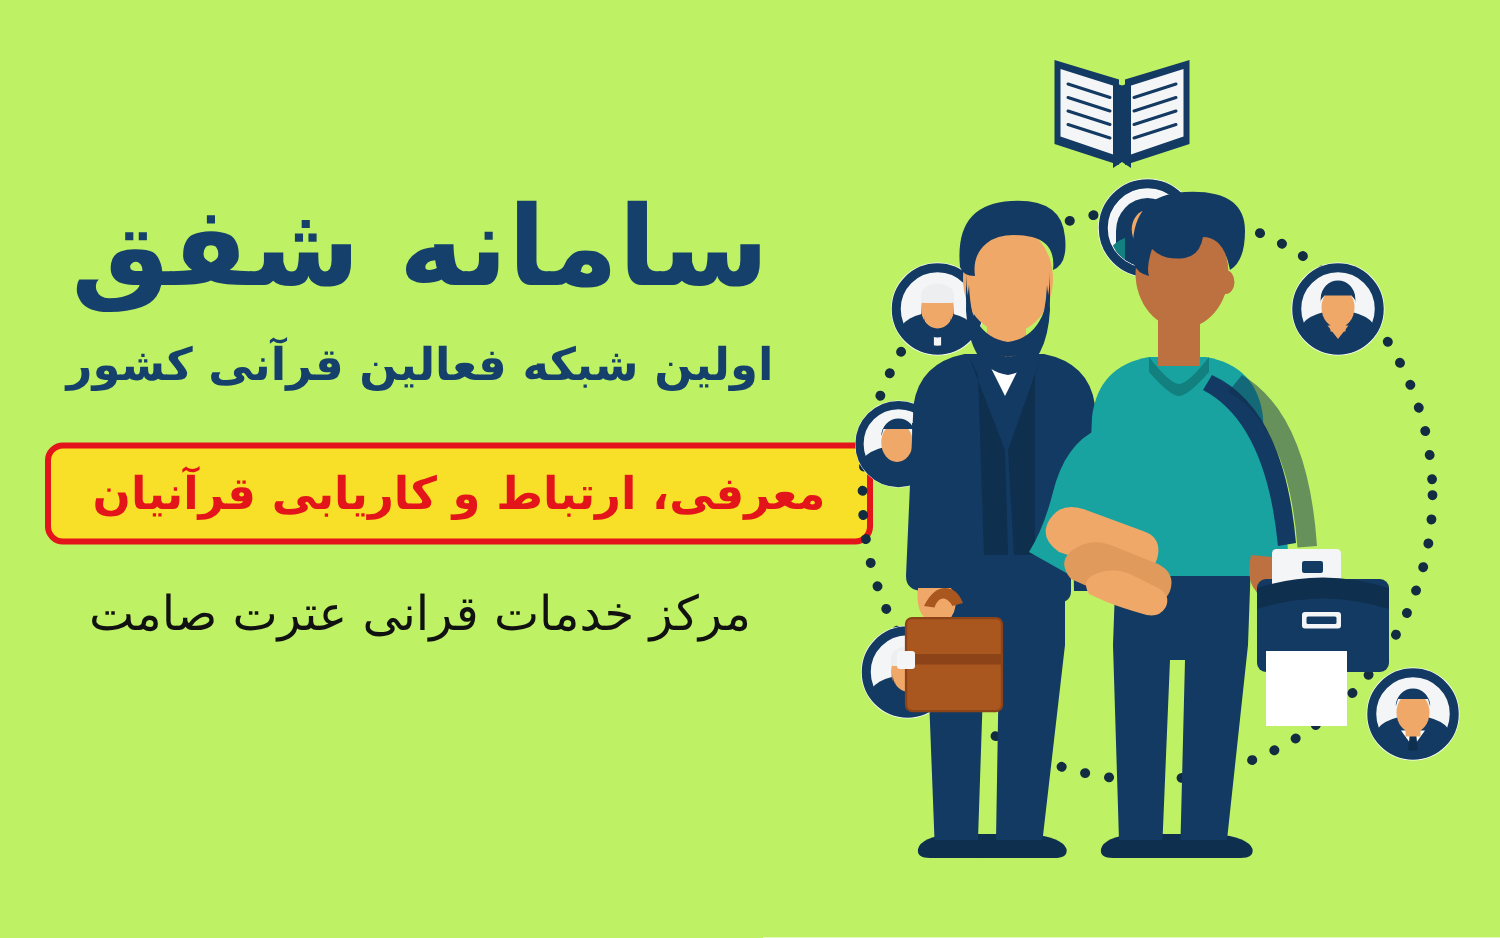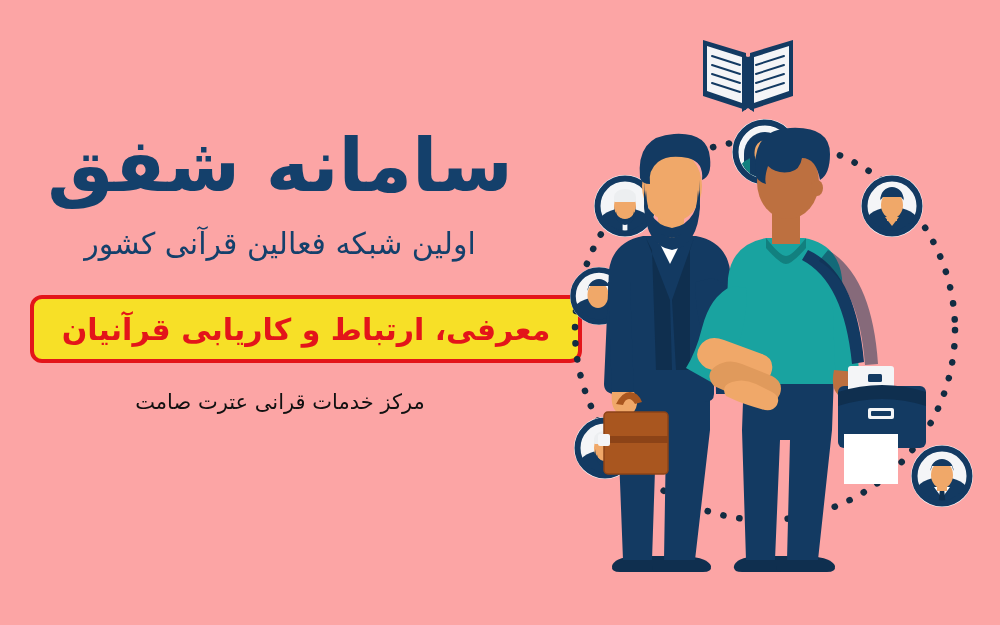--- a/index.html
+++ b/index.html
@@ -10,21 +10,21 @@
   body {
     width: 1000px;
     height: 625px;
     overflow: hidden;
     font-family: "DejaVu Sans", sans-serif;
     position: relative;
   }
   #poster {
     position: absolute;
     inset: 0;
-    background: #fca5a5;
+    background: #bef264;
     padding-left: 36px;
   }
 
   
   .text-col {
     position: absolute;
     left: 0;
     top: 0;
     width: 560px;
     height: 625px;
@@ -46,21 +46,21 @@
   }
 
   .brand-subtitle {
     position: absolute;
     left: 0;
     right: 0;
     top: 226px;
     font-size: 30px;
     line-height: 1.2;
     color: #14406b;
-    font-weight: normal;
+    font-weight: bold;
     white-space: nowrap;
   }
 
   .highlight-banner {
     position: absolute;
     left: 30px;
     top: 295px;
     width: 552px;
     height: 68px;
     box-sizing: border-box;
@@ -77,21 +77,21 @@
     color: #e3151a;
     white-space: nowrap;
     letter-spacing: 0.5px;
   }
 
   .center-name {
     position: absolute;
     left: 0;
     right: 0;
     top: 390px;
-    font-size: 21px;
+    font-size: 32px;
     color: #111111;
     white-space: nowrap;
   }
 
   .site-url {
     position: absolute;
     left: 0;
     right: 0;
     top: 448px;
     font-size: 27px;

